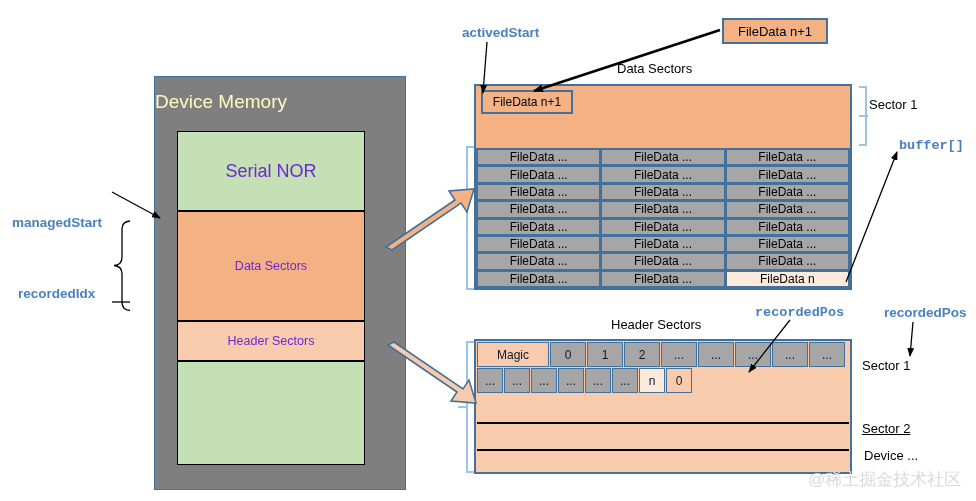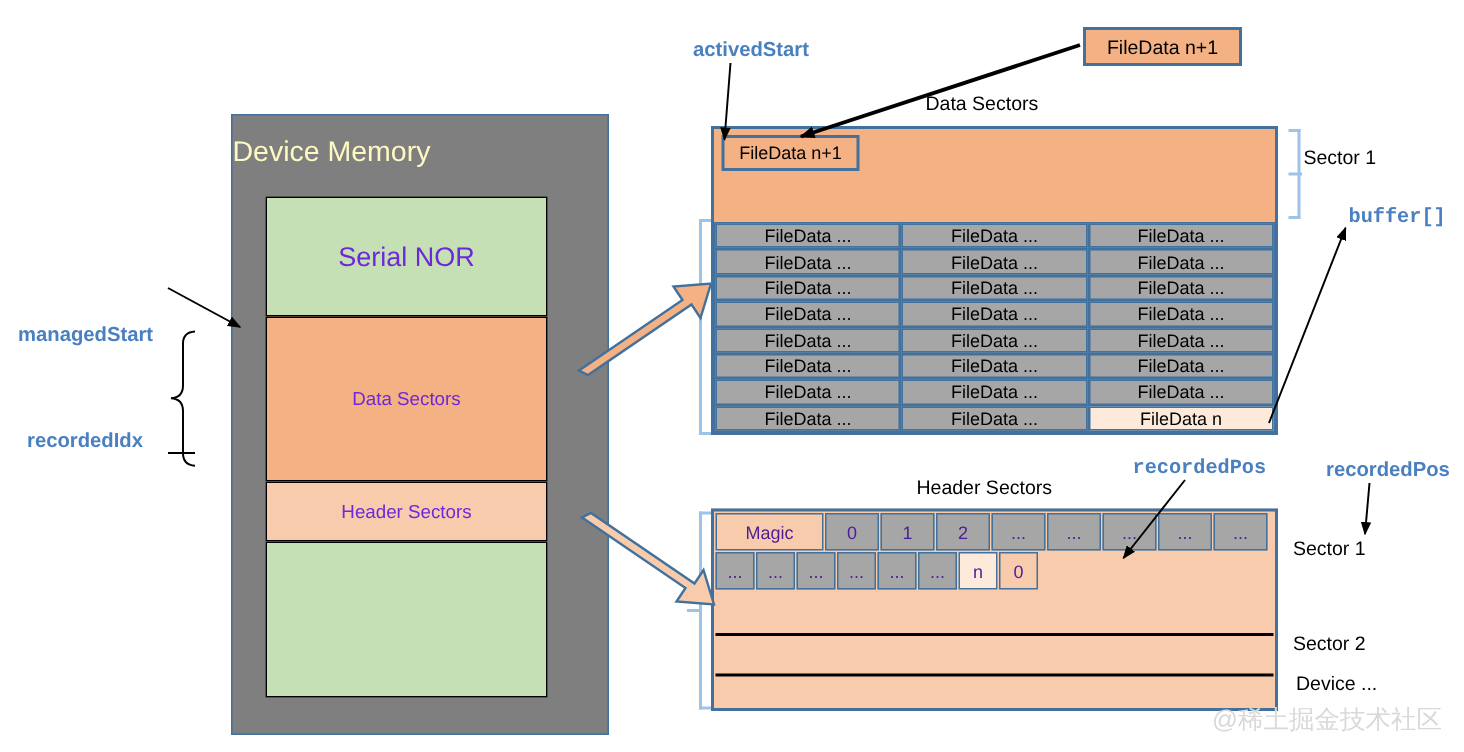--- a/index.html
+++ b/index.html
@@ -119,21 +119,21 @@
   }
   #hdr-row2 {
     position: absolute; left: 1px; top: 27px; height: 25px;
     display: flex; gap: 1px;
   }
   .hdr-cell {
     background: #a6a6a6;
     border: 1px solid #41719c;
     box-sizing: border-box;
     display: flex; align-items: center; justify-content: center;
-    font-size: 12px; color: #4c1d95;
+    font-size: 12px; color: #0f172a;
   }
   .hdr-cell.magic { background: #f8cbad; }
   .hdr-cell.cream { background: #fdeada; }
   .hdr-cell.orange { background: #f8cbad; }
   .hdr-divider {
     position: absolute; left: 1px; right: 1px; height: 0;
     border-top: 2px solid #000000;
   }
   #hdr-div-1 { top: 81px; }
   #hdr-div-2 { top: 108px; }
@@ -267,21 +267,21 @@
         <div class="hdr-cell orange" style="width: 26px;">0</div>
       </div>
     <div class="hdr-divider" id="hdr-div-1"></div>
     <div class="hdr-divider" id="hdr-div-2"></div>
   </div>
 
   <div class="abs brace left-b" style="left:466px; top:341px; width:8px; height:132px;"></div>
   <div class="abs brace-tick" style="left:458px; top:406px;"></div>
 
   <div class="abs plain-label" style="left:862px; top:358px;">Sector 1</div>
-  <div class="abs plain-label" style="left:862px; top:421px;">Sector 2</div>
+  <div class="abs plain-label" style="left:862px; top:421px;text-decoration:underline;">Sector 2</div>
   <div class="abs plain-label" style="left:864px; top:448px;">Device ...</div>
 
   <div class="abs" id="watermark">@稀土掘金技术社区</div>
 
   <svg class="overlay" viewBox="0 0 976 501">
     <defs>
       <marker id="arrowBlack" markerWidth="10" markerHeight="8" refX="9" refY="4" orient="auto" markerUnits="userSpaceOnUse">
         <path d="M0,0 L10,4 L0,8 z" fill="#000000"></path>
       </marker>
       <marker id="arrowThin" markerWidth="9" markerHeight="7" refX="8" refY="3.5" orient="auto" markerUnits="userSpaceOnUse">

